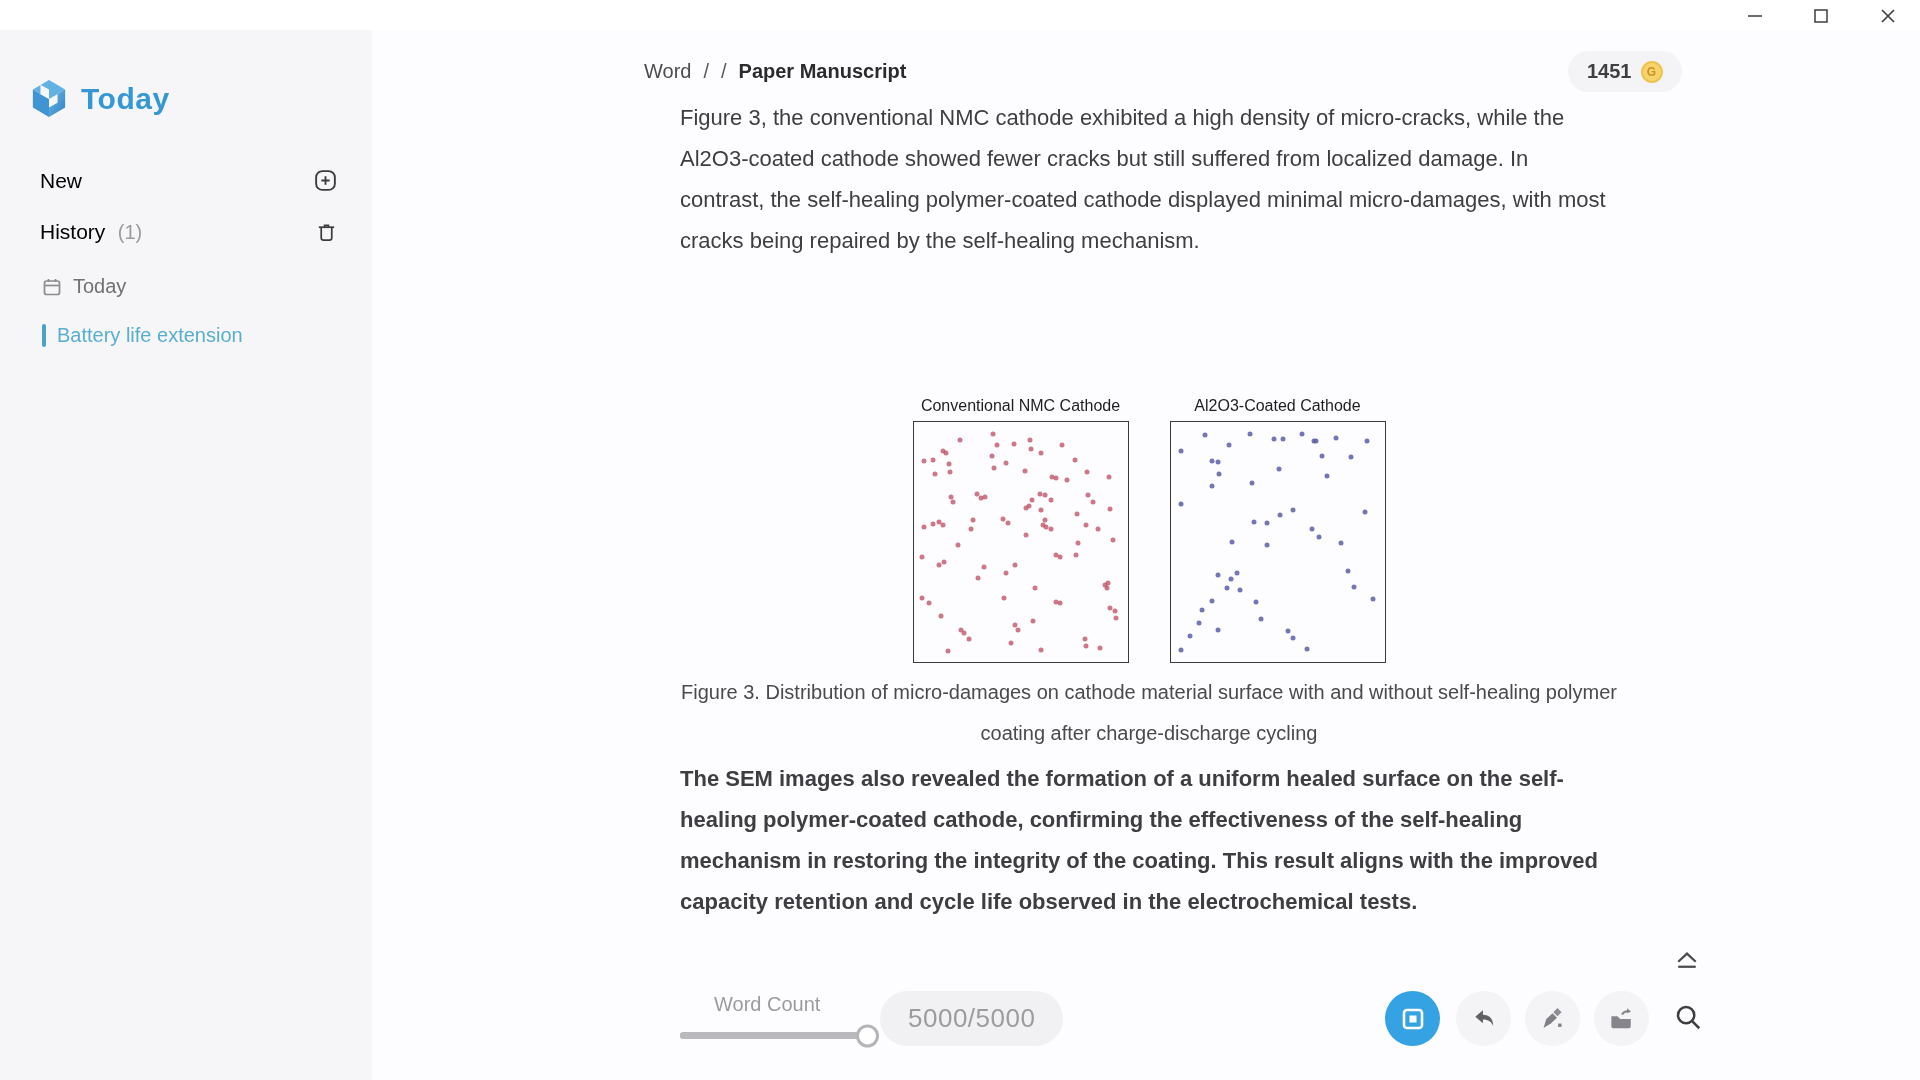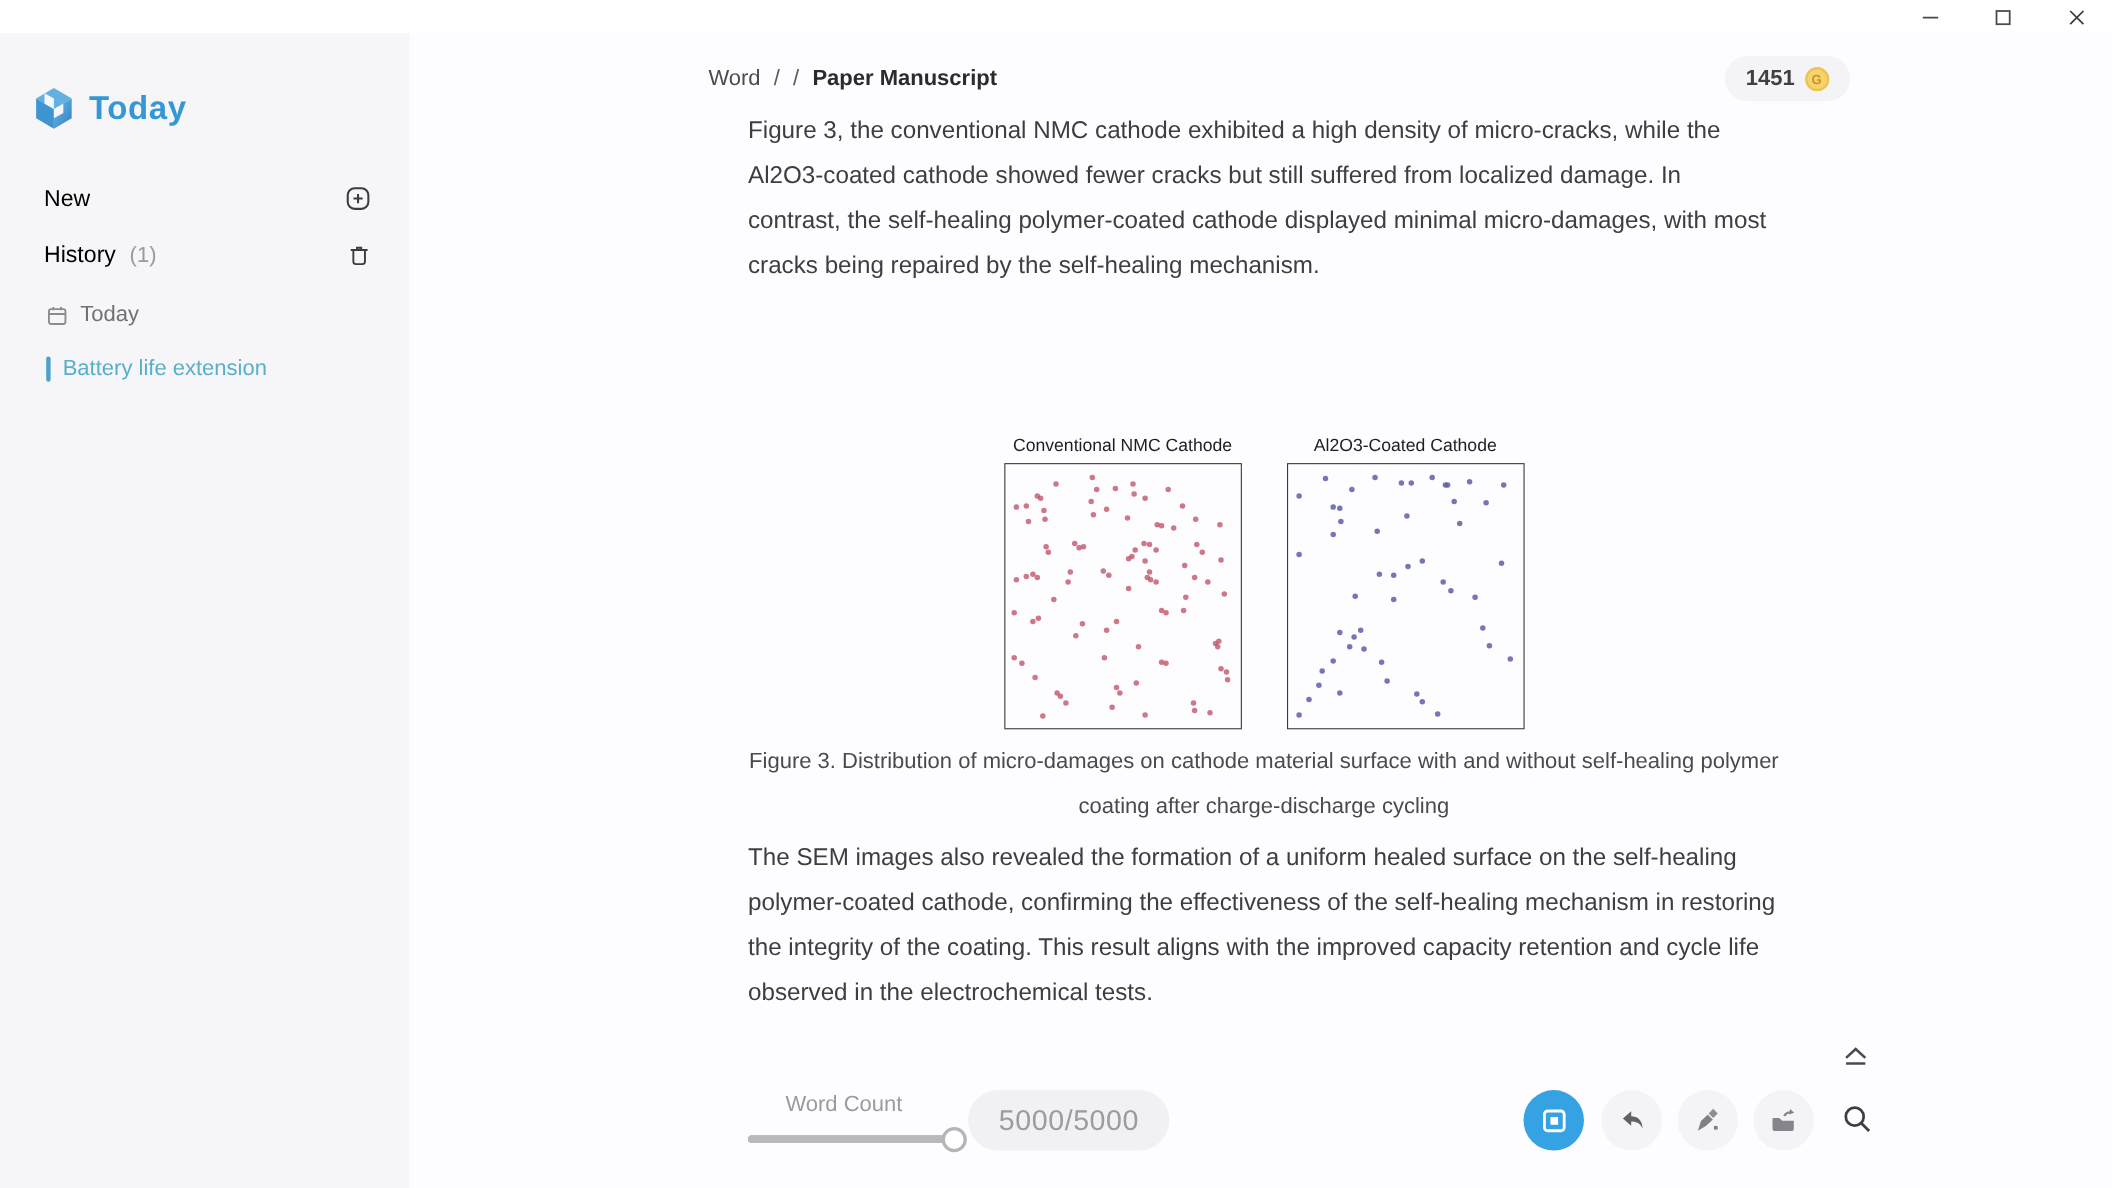--- a/index.html
+++ b/index.html
@@ -33,21 +33,21 @@
   .crumb { cursor:pointer; }
   .crumb-current { font-weight:bold; color:#2b2b2e; }
   .crumb-sep { color:#5a5a5e; }
   .credits-pill { position:absolute; left:1568px; top:51px; height:41px; border-radius:21px; background:#f4f4f6; display:flex; align-items:center; gap:9px; padding:0 19px; cursor:pointer; z-index:4; }
   .credits-num { font-size:20px; font-weight:bold; color:#3f3f42; }
   .coin { width:22px; height:22px; border-radius:50%; background:#f6d36b; border:2px solid #edc24f; color:#c8932b; font-size:12px; font-weight:bold; display:flex; align-items:center; justify-content:center; }
 
   
   .para { position:absolute; left:680px; width:938px; font-size:22px; line-height:41px; color:#3e3e42; }
   .para1 { top:97px; }
-  .para2 { top:758px; }
+  .para2 { top:758px;font-weight:bold; }
   .figure-row { position:absolute; left:680px; width:938px; top:356px; display:flex; justify-content:center; gap:41px;margin-top:41px; }
   .panel { display:flex; flex-direction:column; align-items:center; }
   .panel-title { font-size:16px; color:#1e1e1e; margin-bottom:6px; white-space:nowrap; }
   .panel-box { width:216px; height:242px; border:1px solid #3a3a3a; position:relative; background:#fdfcfe; }
   .dot { position:absolute; width:5px; height:5px; border-radius:50%; transform:translate(-50%,-50%); }
   .figure-caption { position:absolute; left:669px; width:960px; top:672px; text-align:center; font-size:20px; line-height:41px; color:#4a4a4e; }
 
   
   .wc-label { position:absolute; left:714px; top:993px; font-size:20px; color:#9b9b9f; }
   .slider-track { position:absolute; left:680px; top:1032px; width:188px; height:7px; background:#b9b9bd; border-radius:4px; cursor:pointer; }

